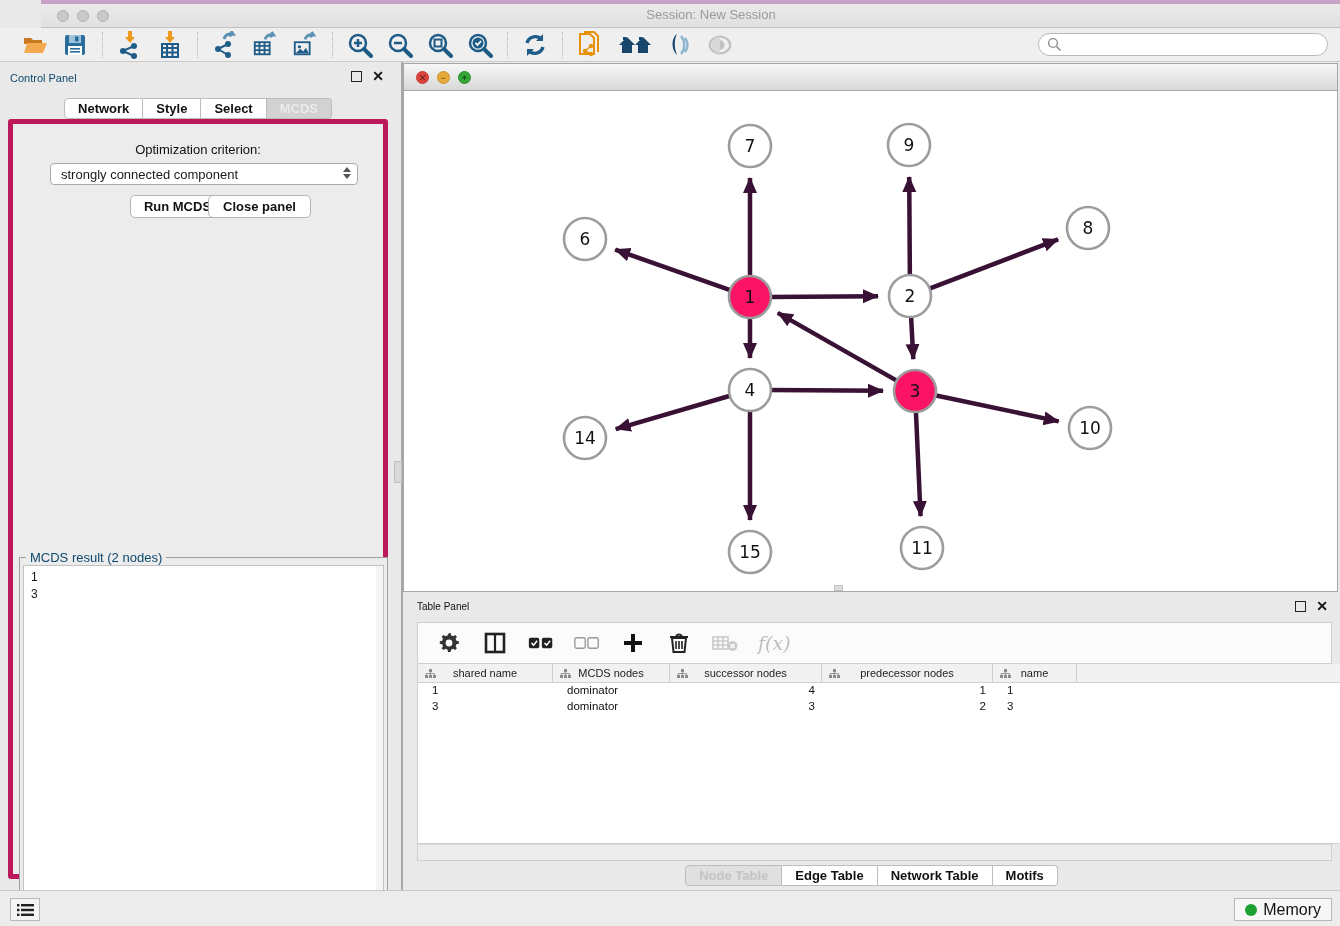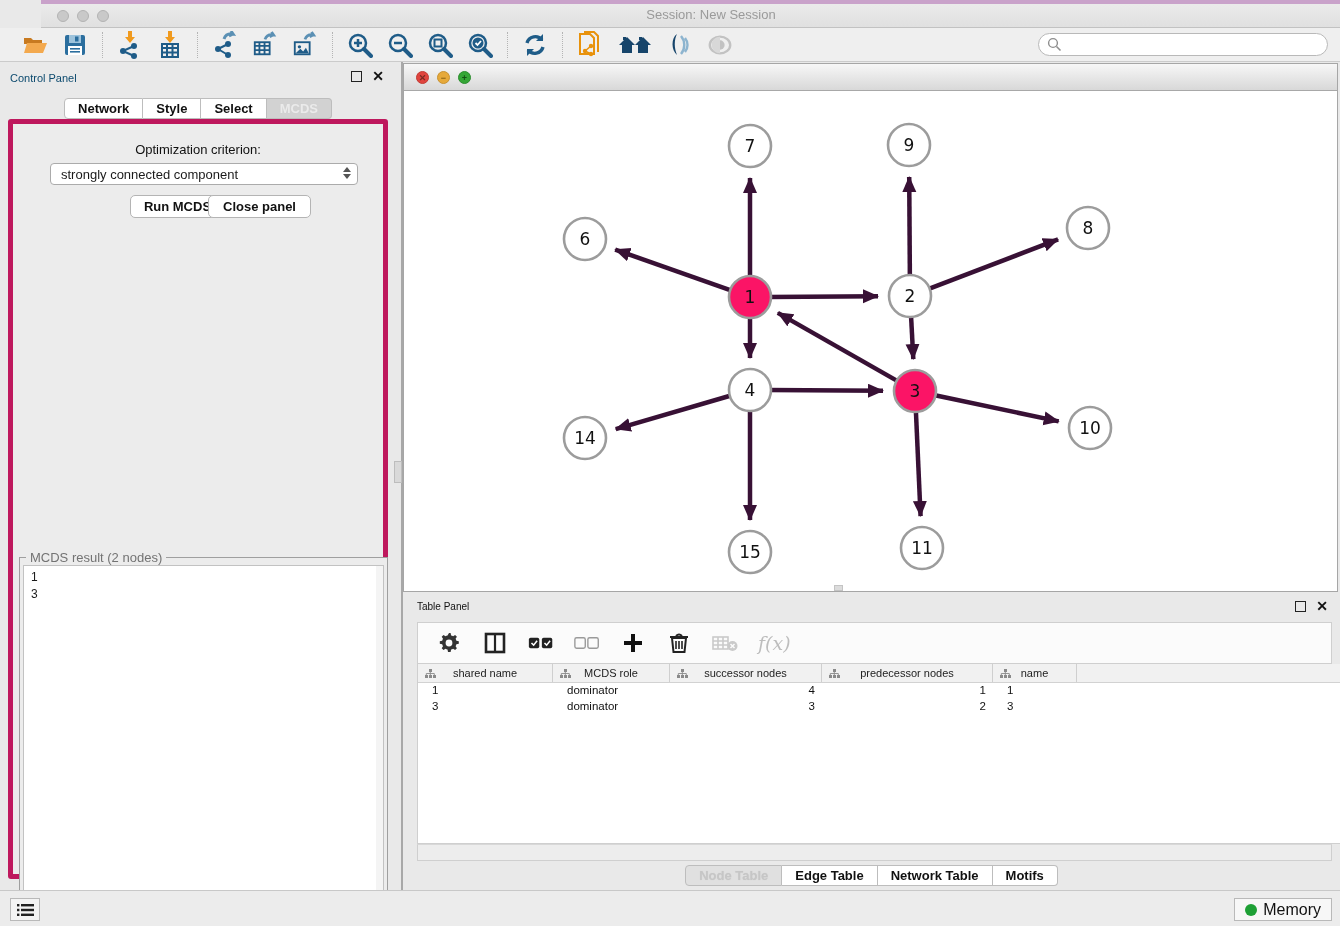--- a/index.html
+++ b/index.html
@@ -46,21 +46,21 @@
   .stepper { position:absolute; right:6px; top:3px; display:flex; flex-direction:column; gap:2px; }
   .arr-up { width:0; height:0; border-left:4px solid transparent; border-right:4px solid transparent; border-bottom:5px solid #555; }
   .arr-dn { width:0; height:0; border-left:4px solid transparent; border-right:4px solid transparent; border-top:5px solid #555; }
   .cp-btn { position:absolute; top:71px; height:23px; background:#fff; border:1px solid #b4b4b4; border-radius:5px;
     font-size:13px; font-weight:bold; color:#111; text-align:center; line-height:21px; }
   .run-btn { left:98px; width:95px;margin-left:19px; }
   .closep-btn { left:195px; width:103px; }
 
   .result-box { position:absolute; left:6px; top:433px; width:369px; height:380px;
     border:1px solid #9f9f9f; background:#ececec; }
-  .result-legend { position:absolute; left:6px; top:-8px; background:#ececec; padding:0 4px; font-size:13px; color:#737373; }
+  .result-legend { position:absolute; left:6px; top:-8px; background:#ececec; padding:0 4px; font-size:13px; color:#0c4a6e; }
   .result-text { position:absolute; left:3px; top:7px; right:3px; bottom:3px; background:#fff;
     border:1px solid #c2c2c2; font-size:12px; line-height:17px; padding:3px 0 0 7px; white-space:pre; }
   .result-scroll { position:absolute; right:4px; top:8px; width:7px; bottom:4px; background:#f4f4f4; }
 
   
   .v-split { position:absolute; left:401px; top:62px; width:2px; height:828px; background:#a8a8a8; }
   .v-handle { position:absolute; left:394px; top:461px; width:8px; height:22px; background:#d9d9d9; border:1px solid #bdbdbd; }
 
   
   .net-window { position:absolute; left:403px; top:63px; width:935px; height:529px;
@@ -437,21 +437,21 @@
         <div class="th" style="width: 117px;">
           <svg class="tree" width="11" height="9" viewBox="0 0 11 9">
             <g fill="#8a8a8a">
               <rect x="4" y="0" width="3" height="3"></rect>
               <rect x="0" y="6" width="3" height="3"></rect>
               <rect x="4" y="6" width="3" height="3"></rect>
               <rect x="8" y="6" width="3" height="3"></rect>
               <path d="M5.3 3 v1.5 M1.3 6 v-1.5 h8 v1.5 M5.3 4.5 v1.5" stroke="#8a8a8a" stroke-width="0.9" fill="none"></path>
             </g>
           </svg>
-          <span>MCDS role</span>
+          <span>MCDS nodes</span>
         </div>
         <div class="th" style="width: 152px;">
           <svg class="tree" width="11" height="9" viewBox="0 0 11 9">
             <g fill="#8a8a8a">
               <rect x="4" y="0" width="3" height="3"></rect>
               <rect x="0" y="6" width="3" height="3"></rect>
               <rect x="4" y="6" width="3" height="3"></rect>
               <rect x="8" y="6" width="3" height="3"></rect>
               <path d="M5.3 3 v1.5 M1.3 6 v-1.5 h8 v1.5 M5.3 4.5 v1.5" stroke="#8a8a8a" stroke-width="0.9" fill="none"></path>
             </g>

